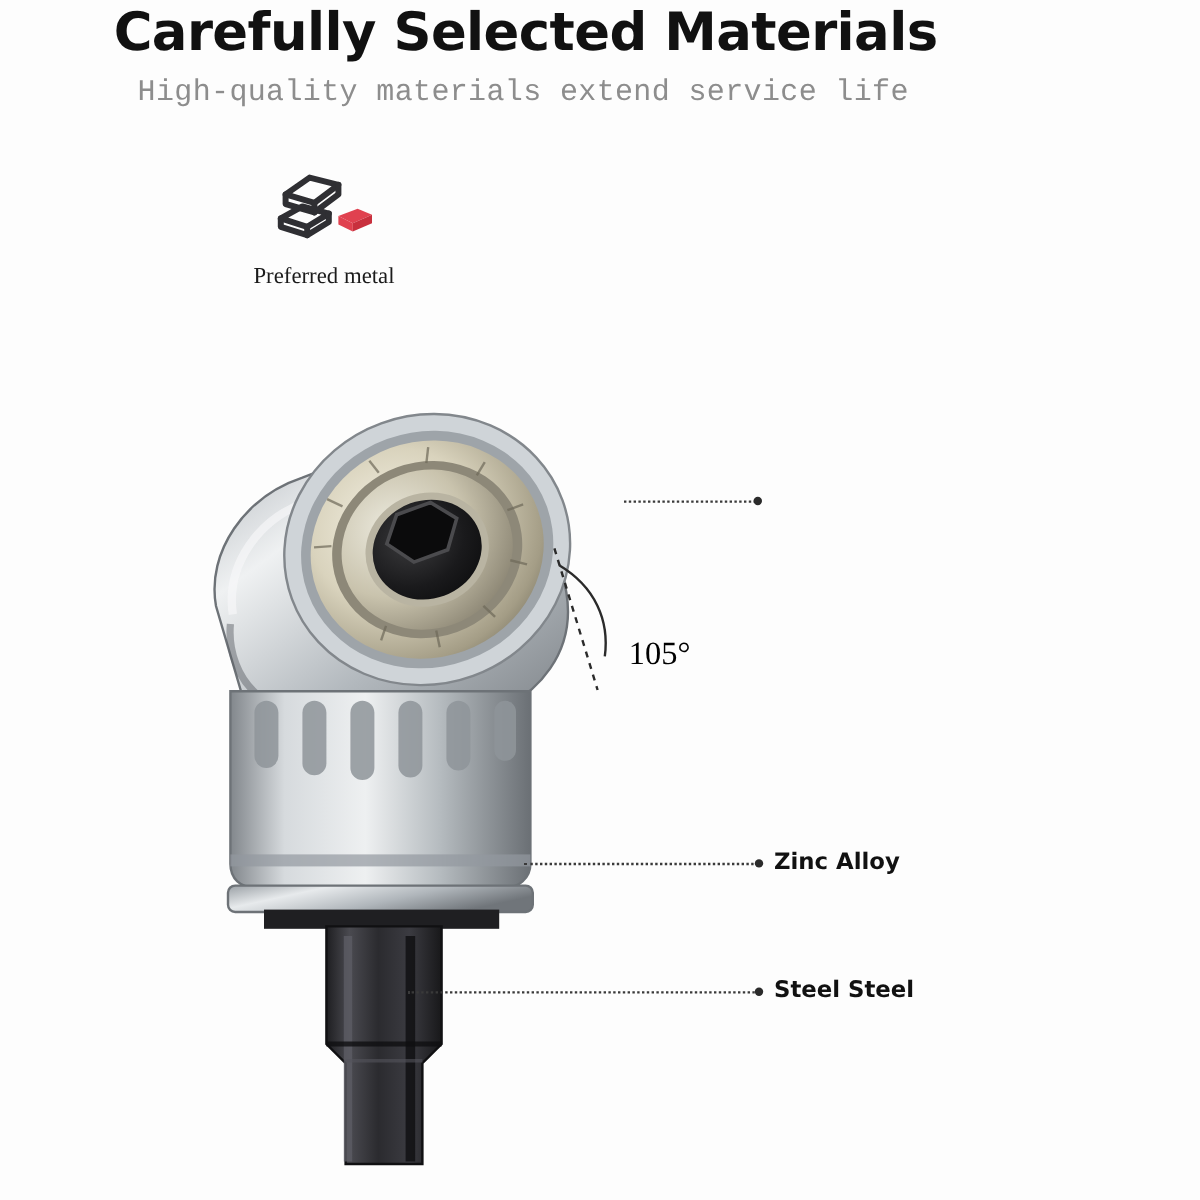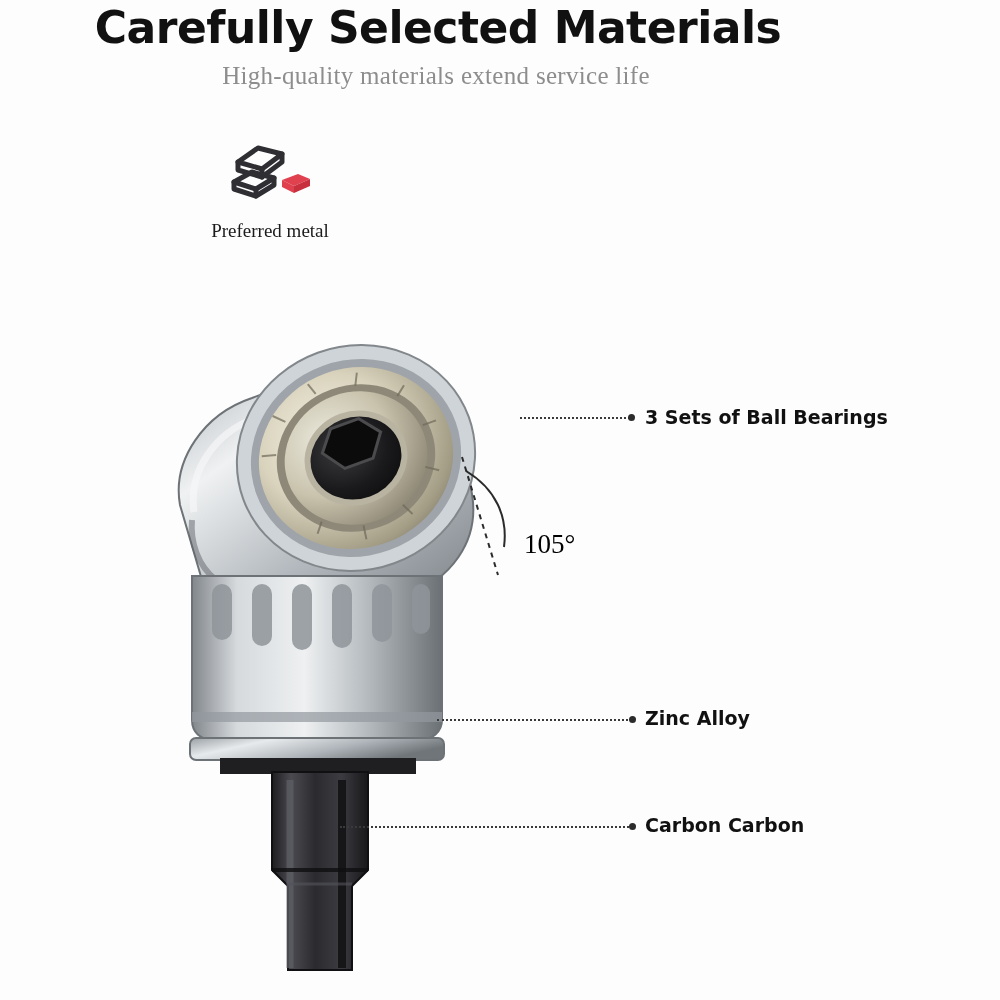--- a/index.html
+++ b/index.html
@@ -36,21 +36,21 @@
     font-family: "DejaVu Sans", sans-serif;
   }
   .subhead {
     position: absolute;
     top: 62px;
     left: 0;
     width: 872px;
     text-align: center;
     font-size: 25px;
     color: #8d8d8d;
-    font-family: Liberation Serif, serif;
+    font-family: Liberation Mono, monospace;
     letter-spacing: 0.3px;
   }
 
   
   .features {
     position: absolute;
     top: 130px;
     left: 150px;
     width: 720px;
     display: flex;
@@ -288,23 +288,22 @@
   </div>
 
   <svg class="angle-arc" viewBox="0 0 120 130">
     <path d="M10 2 L46 120" fill="none" stroke="#2b2b2b" stroke-width="2" stroke-dasharray="5 5"></path>
     <path d="M14 16 C44 34 56 62 52 92" fill="none" stroke="#2b2b2b" stroke-width="2"></path>
   </svg>
   <div class="angle-label">105°</div>
 
   <div class="leader l-bearings"></div>
   <div class="dot d-bearings"></div>
-  <div class="callout c-bearings">3 Sets of Ball Bearings</div>
 
   <div class="leader l-zinc"></div>
   <div class="dot d-zinc"></div>
   <div class="callout c-zinc">Zinc Alloy</div>
 
   <div class="leader l-carbon"></div>
   <div class="dot d-carbon"></div>
-  <div class="callout c-carbon">Carbon Carbon</div>
+  <div class="callout c-carbon">Steel Steel</div>
 
 </div>
 
 </body></html>

